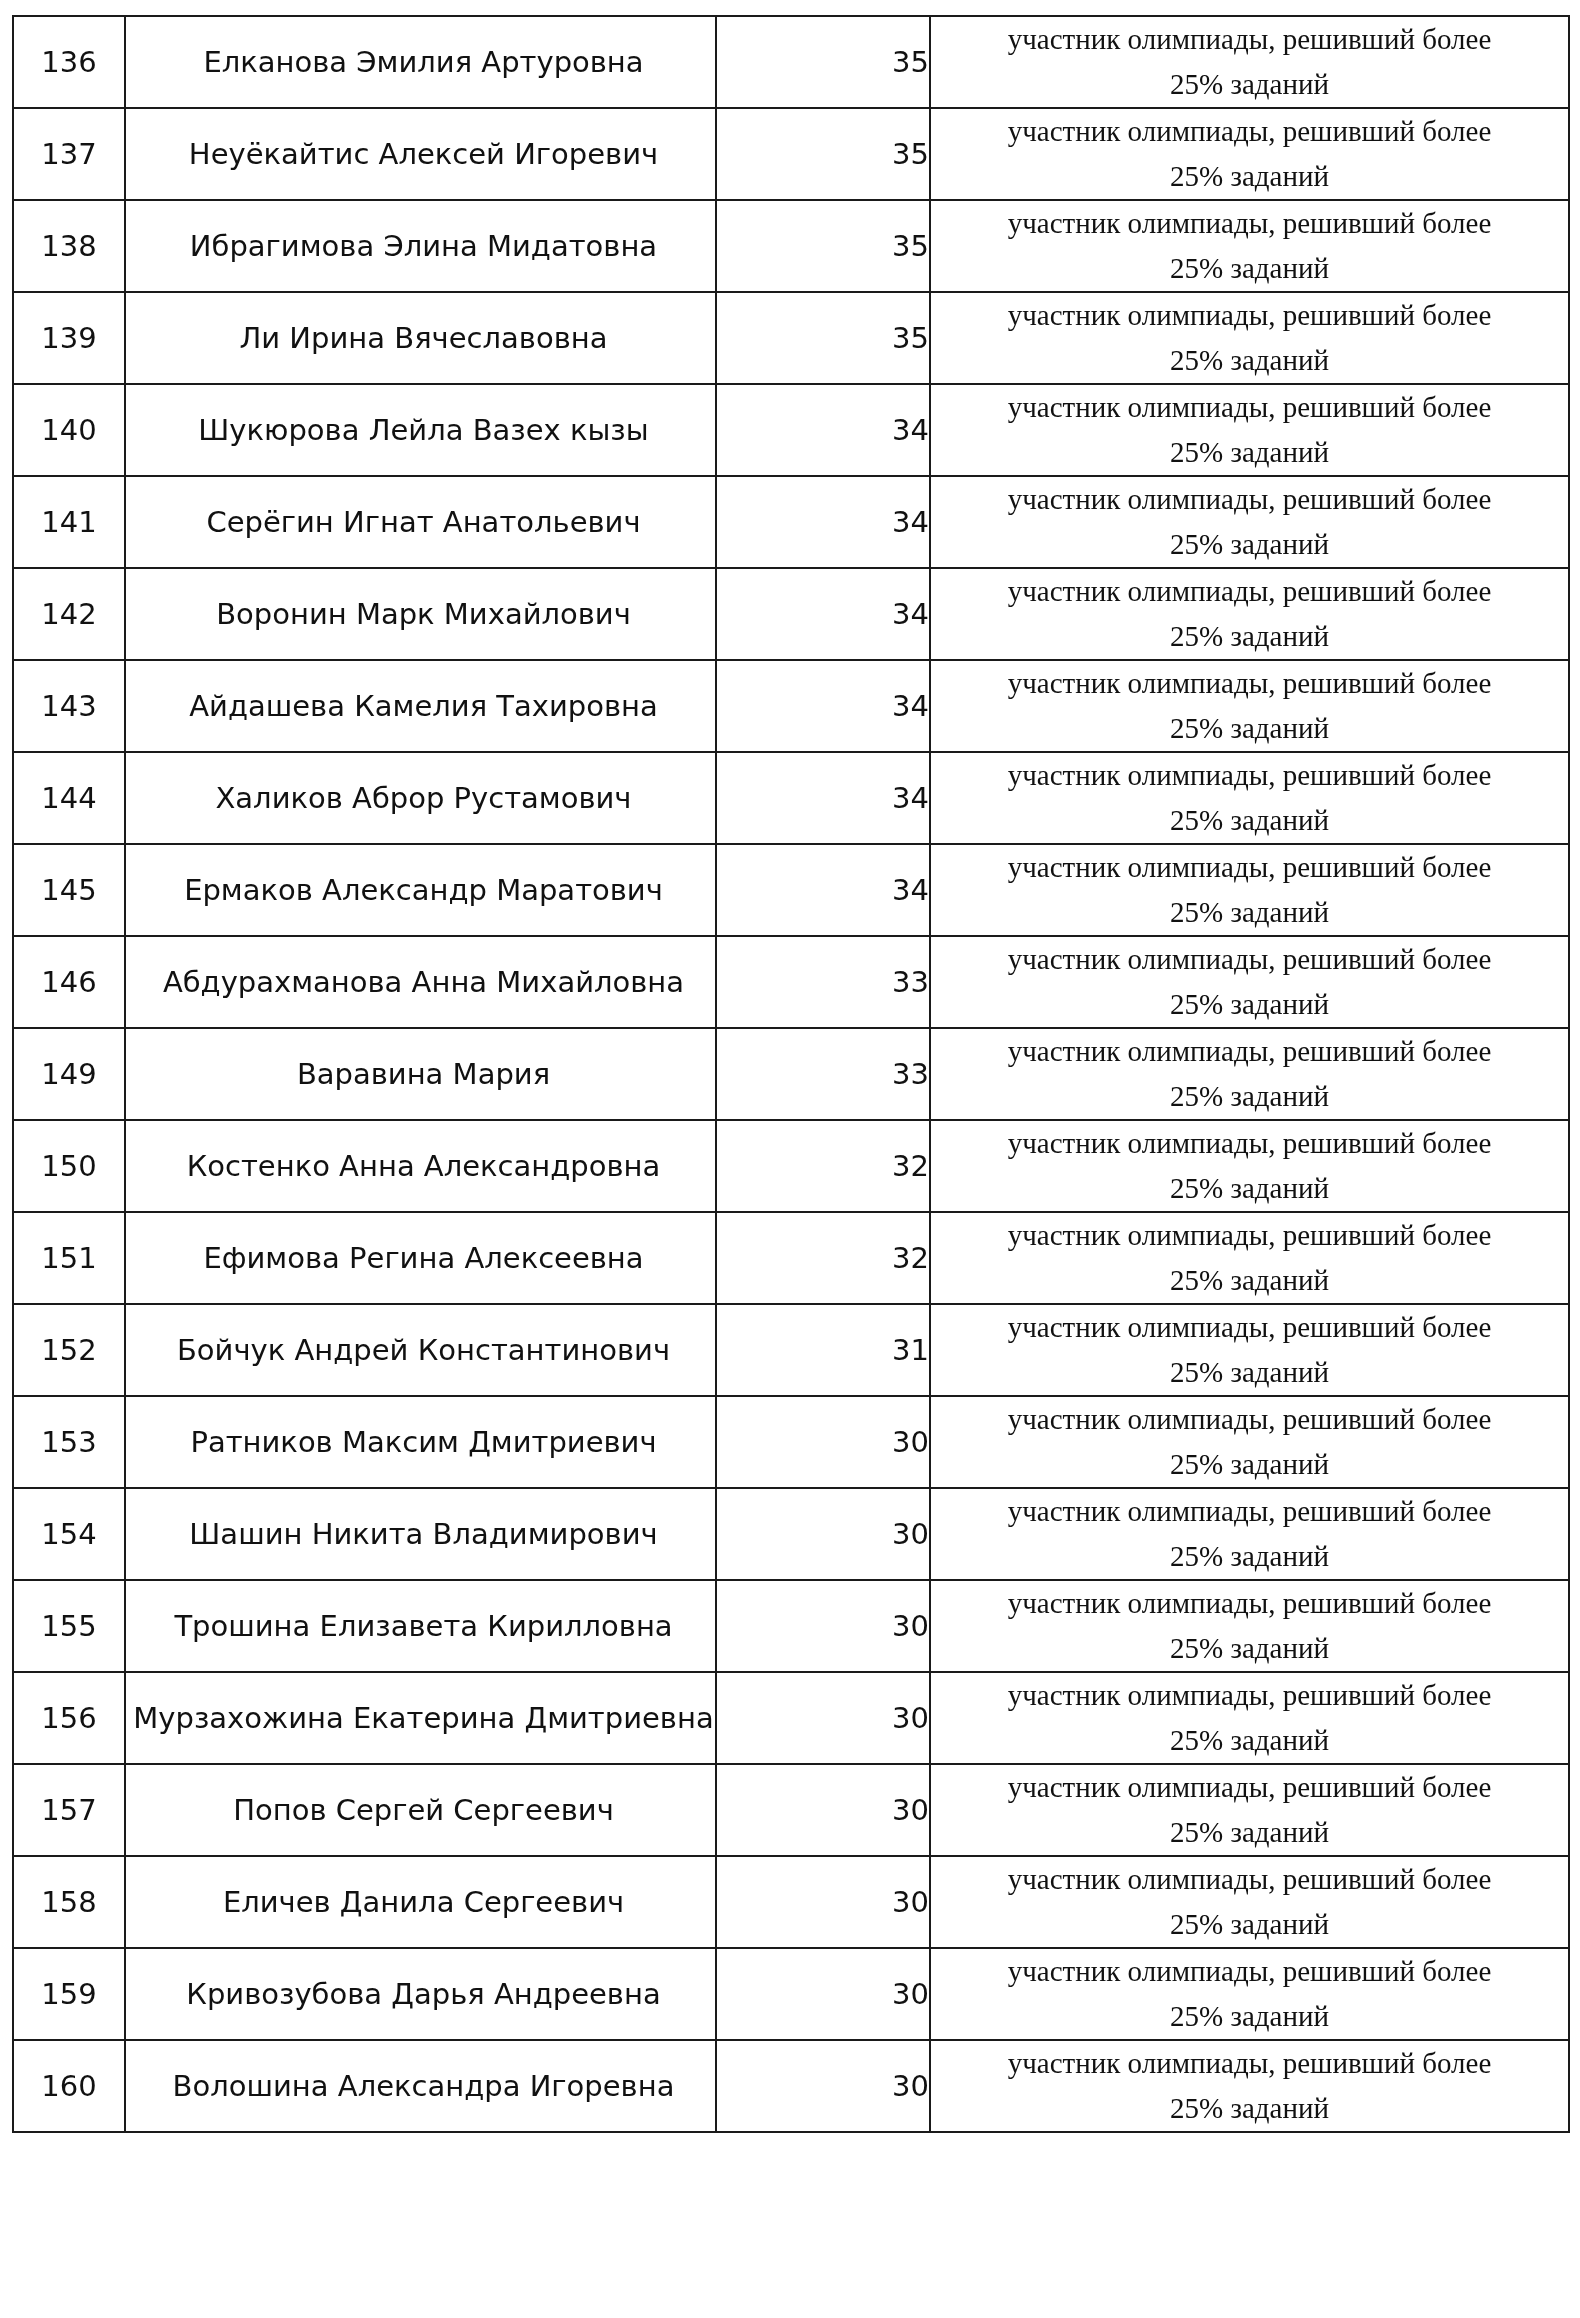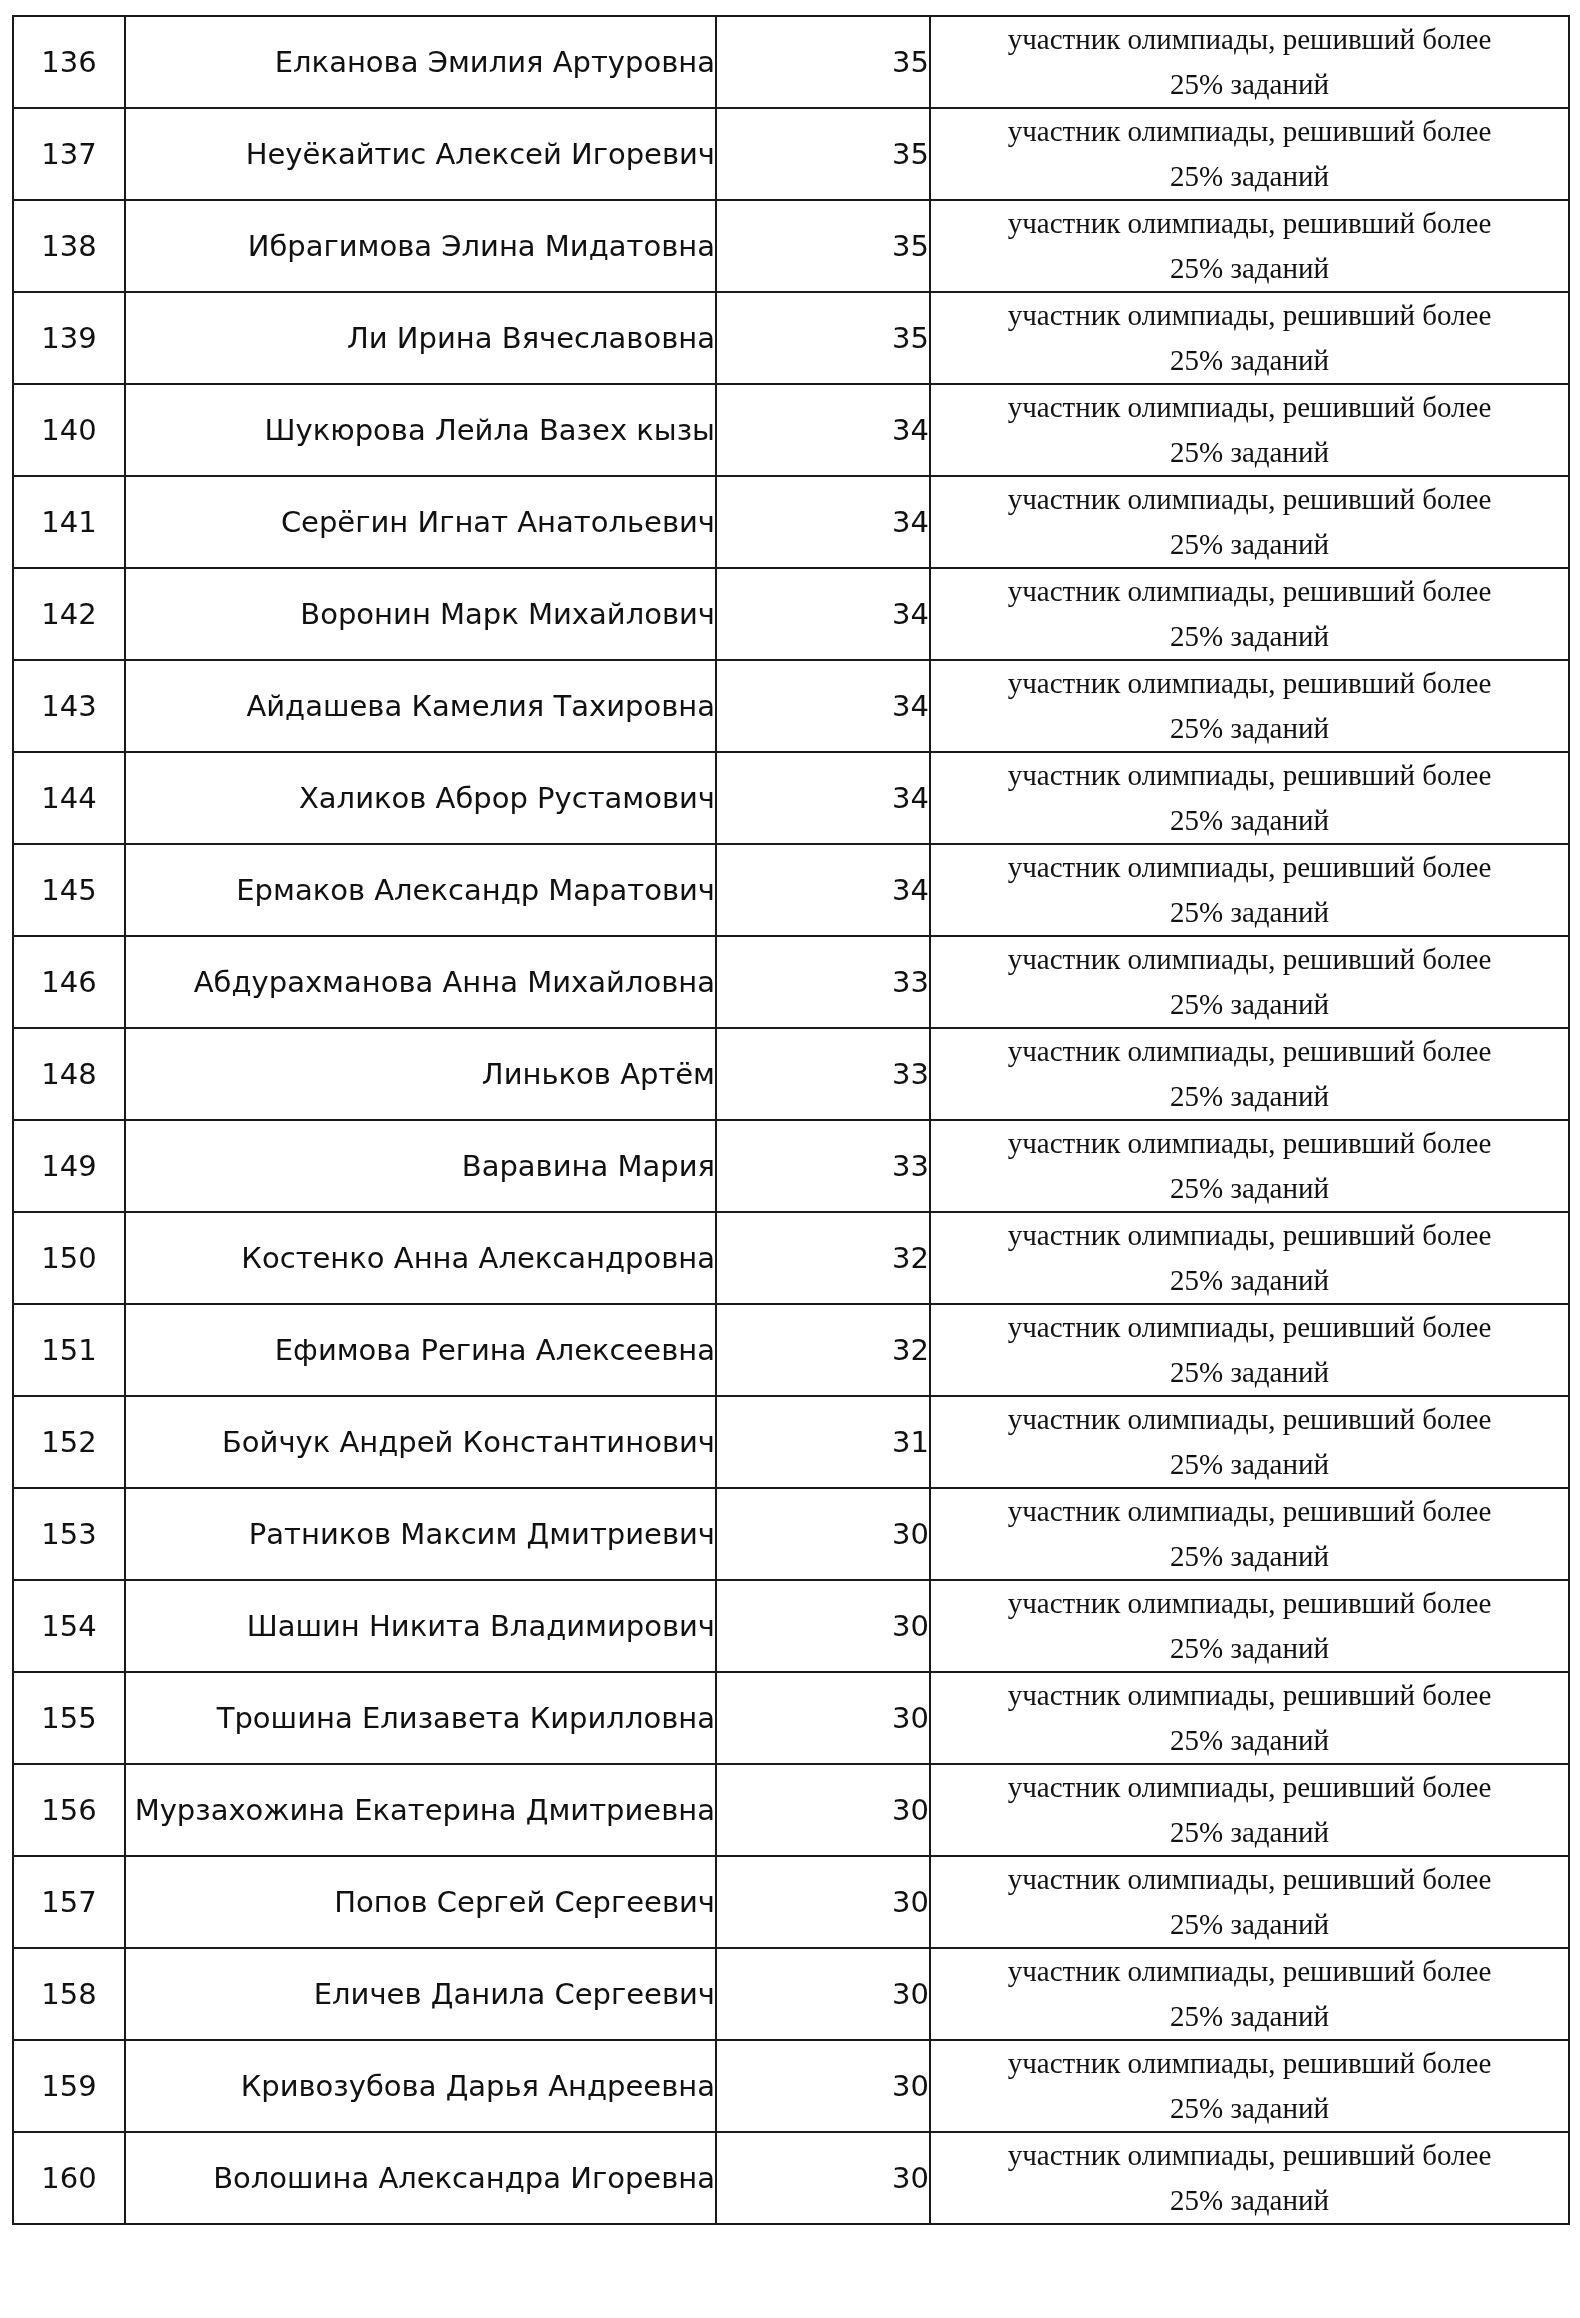--- a/index.html
+++ b/index.html
@@ -19,21 +19,21 @@
     padding: 0;
     vertical-align: middle;
     font-size: 29px;
     line-height: 45px;
   }
   col.c-num { width: 112px; }
   col.c-name { width: 591px; }
   col.c-score { width: 214px; }
   col.c-status { width: 639px; }
   td.num { text-align: center; }
-  td.name { text-align: right; padding-left: 6px !important; white-space: nowrap; overflow: hidden; }
+  td.name { text-align: center; padding-left: 6px !important; white-space: nowrap; overflow: hidden; }
   td.score { text-align: right; }
   td.status { text-align: center; font-size: 28px; }
   .status-line { display: block; font-family: Liberation Serif, serif; }
 </style>
 </head>
 <body>
 
 <div class="page">
   <table class="results">
     <colgroup>
@@ -136,29 +136,20 @@
         <tr>
           <td class="num">146</td>
           <td class="name">Абдурахманова Анна Михайловна</td>
           <td class="score">33</td>
           <td class="status">
             <span class="status-line">участник олимпиады, решивший более</span>
             <span class="status-line">25% заданий</span>
           </td>
         </tr>
         <tr>
-          <td class="num">148</td>
-          <td class="name">Линьков Артём</td>
-          <td class="score">33</td>
-          <td class="status">
-            <span class="status-line">участник олимпиады, решивший более</span>
-            <span class="status-line">25% заданий</span>
-          </td>
-        </tr>
-        <tr>
           <td class="num">149</td>
           <td class="name">Варавина Мария</td>
           <td class="score">33</td>
           <td class="status">
             <span class="status-line">участник олимпиады, решивший более</span>
             <span class="status-line">25% заданий</span>
           </td>
         </tr>
         <tr>
           <td class="num">150</td>

